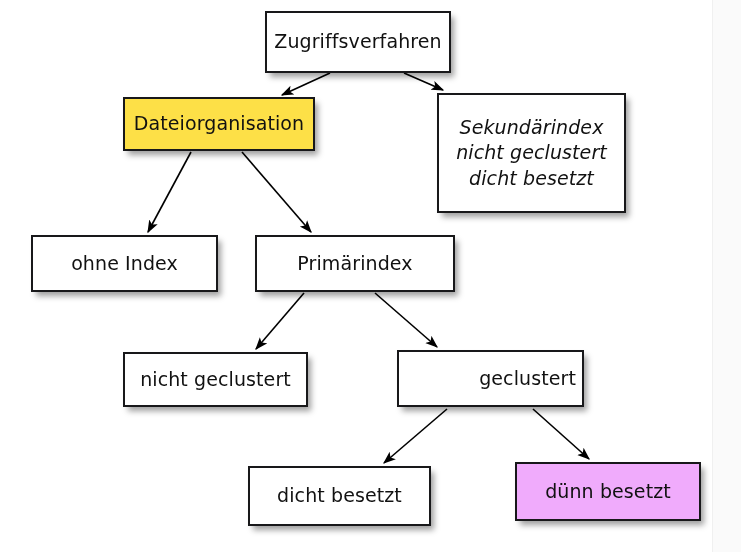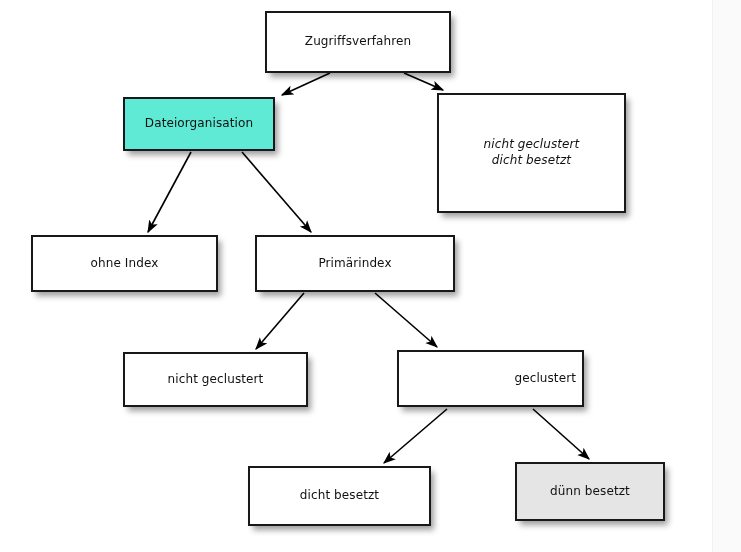--- a/index.html
+++ b/index.html
@@ -35,21 +35,21 @@
     position: absolute;
     box-sizing: border-box;
     background: #ffffff;
     border: 2px solid #18181a;
     box-shadow: 4px 5px 6px -1px rgba(0,0,0,0.38);
     display: flex;
     align-items: center;
     justify-content: center;
     text-align: center;
     color: #111111;
-    font-size: 12px;
+    font-size: 19px;
     line-height: 1.32;
     letter-spacing: 0.1px;
     z-index: 2;
   }
   .node .lines {
     display: block;
     width: 100%;
     padding: 0 6px;
     box-sizing: border-box;
   }
@@ -95,27 +95,28 @@
           <line x1="533" y1="409" x2="589" y2="459" stroke="#000000" stroke-width="1.6" marker-end="url(#arrowhead)"></line>
         </g>
     </svg>
 
     <div id="node-layer">
         <div class="node" style="left: 265px; top: 11px; width: 186px; height: 62px; background: rgb(255, 255, 255); border-color: rgb(24, 24, 26);">
           <span class="lines">
             <span class="line">Zugriffsverfahren</span>
           </span>
         </div>
-        <div class="node" style="left: 123px; top: 97px; width: 152px; height: 54px; background: #5eead4; border-color: rgb(24, 24, 26);">
+        <div class="node" style="left: 123px; top: 97px; width: 192px; height: 54px; background: #fde047; border-color: rgb(24, 24, 26);">
           <span class="lines">
             <span class="line">Dateiorganisation</span>
           </span>
         </div>
         <div class="node" style="left: 437px; top: 93px; width: 189px; height: 120px; background: rgb(255, 255, 255); border-color: rgb(24, 24, 26);">
           <span class="lines">
+            <span class="line italic">Sekundärindex</span>
             <span class="line italic">nicht geclustert</span>
             <span class="line italic">dicht besetzt</span>
           </span>
         </div>
         <div class="node" style="left: 31px; top: 235px; width: 187px; height: 57px; background: rgb(255, 255, 255); border-color: rgb(24, 24, 26);">
           <span class="lines">
             <span class="line">ohne Index</span>
           </span>
         </div>
         <div class="node" style="left: 255px; top: 235px; width: 200px; height: 57px; background: rgb(255, 255, 255); border-color: rgb(24, 24, 26);">
@@ -131,21 +132,21 @@
         <div class="node" style="left: 397px; top: 350px; width: 187px; height: 57px; background: rgb(255, 255, 255); border-color: rgb(24, 24, 26); text-align: right;">
           <span class="lines">
             <span class="line">geclustert</span>
           </span>
         </div>
         <div class="node" style="left: 248px; top: 466px; width: 183px; height: 60px; background: rgb(255, 255, 255); border-color: rgb(24, 24, 26);">
           <span class="lines">
             <span class="line">dicht besetzt</span>
           </span>
         </div>
-        <div class="node" style="left: 515px; top: 462px; width: 150px; height: 59px; background: #e5e5e5; border-color: rgb(24, 24, 26);">
+        <div class="node" style="left: 515px; top: 462px; width: 186px; height: 59px; background: #f0abfc; border-color: rgb(24, 24, 26);">
           <span class="lines">
             <span class="line">dünn besetzt</span>
           </span>
         </div>
       </div>
   </div>
 
 </div>
 
 </body></html>

